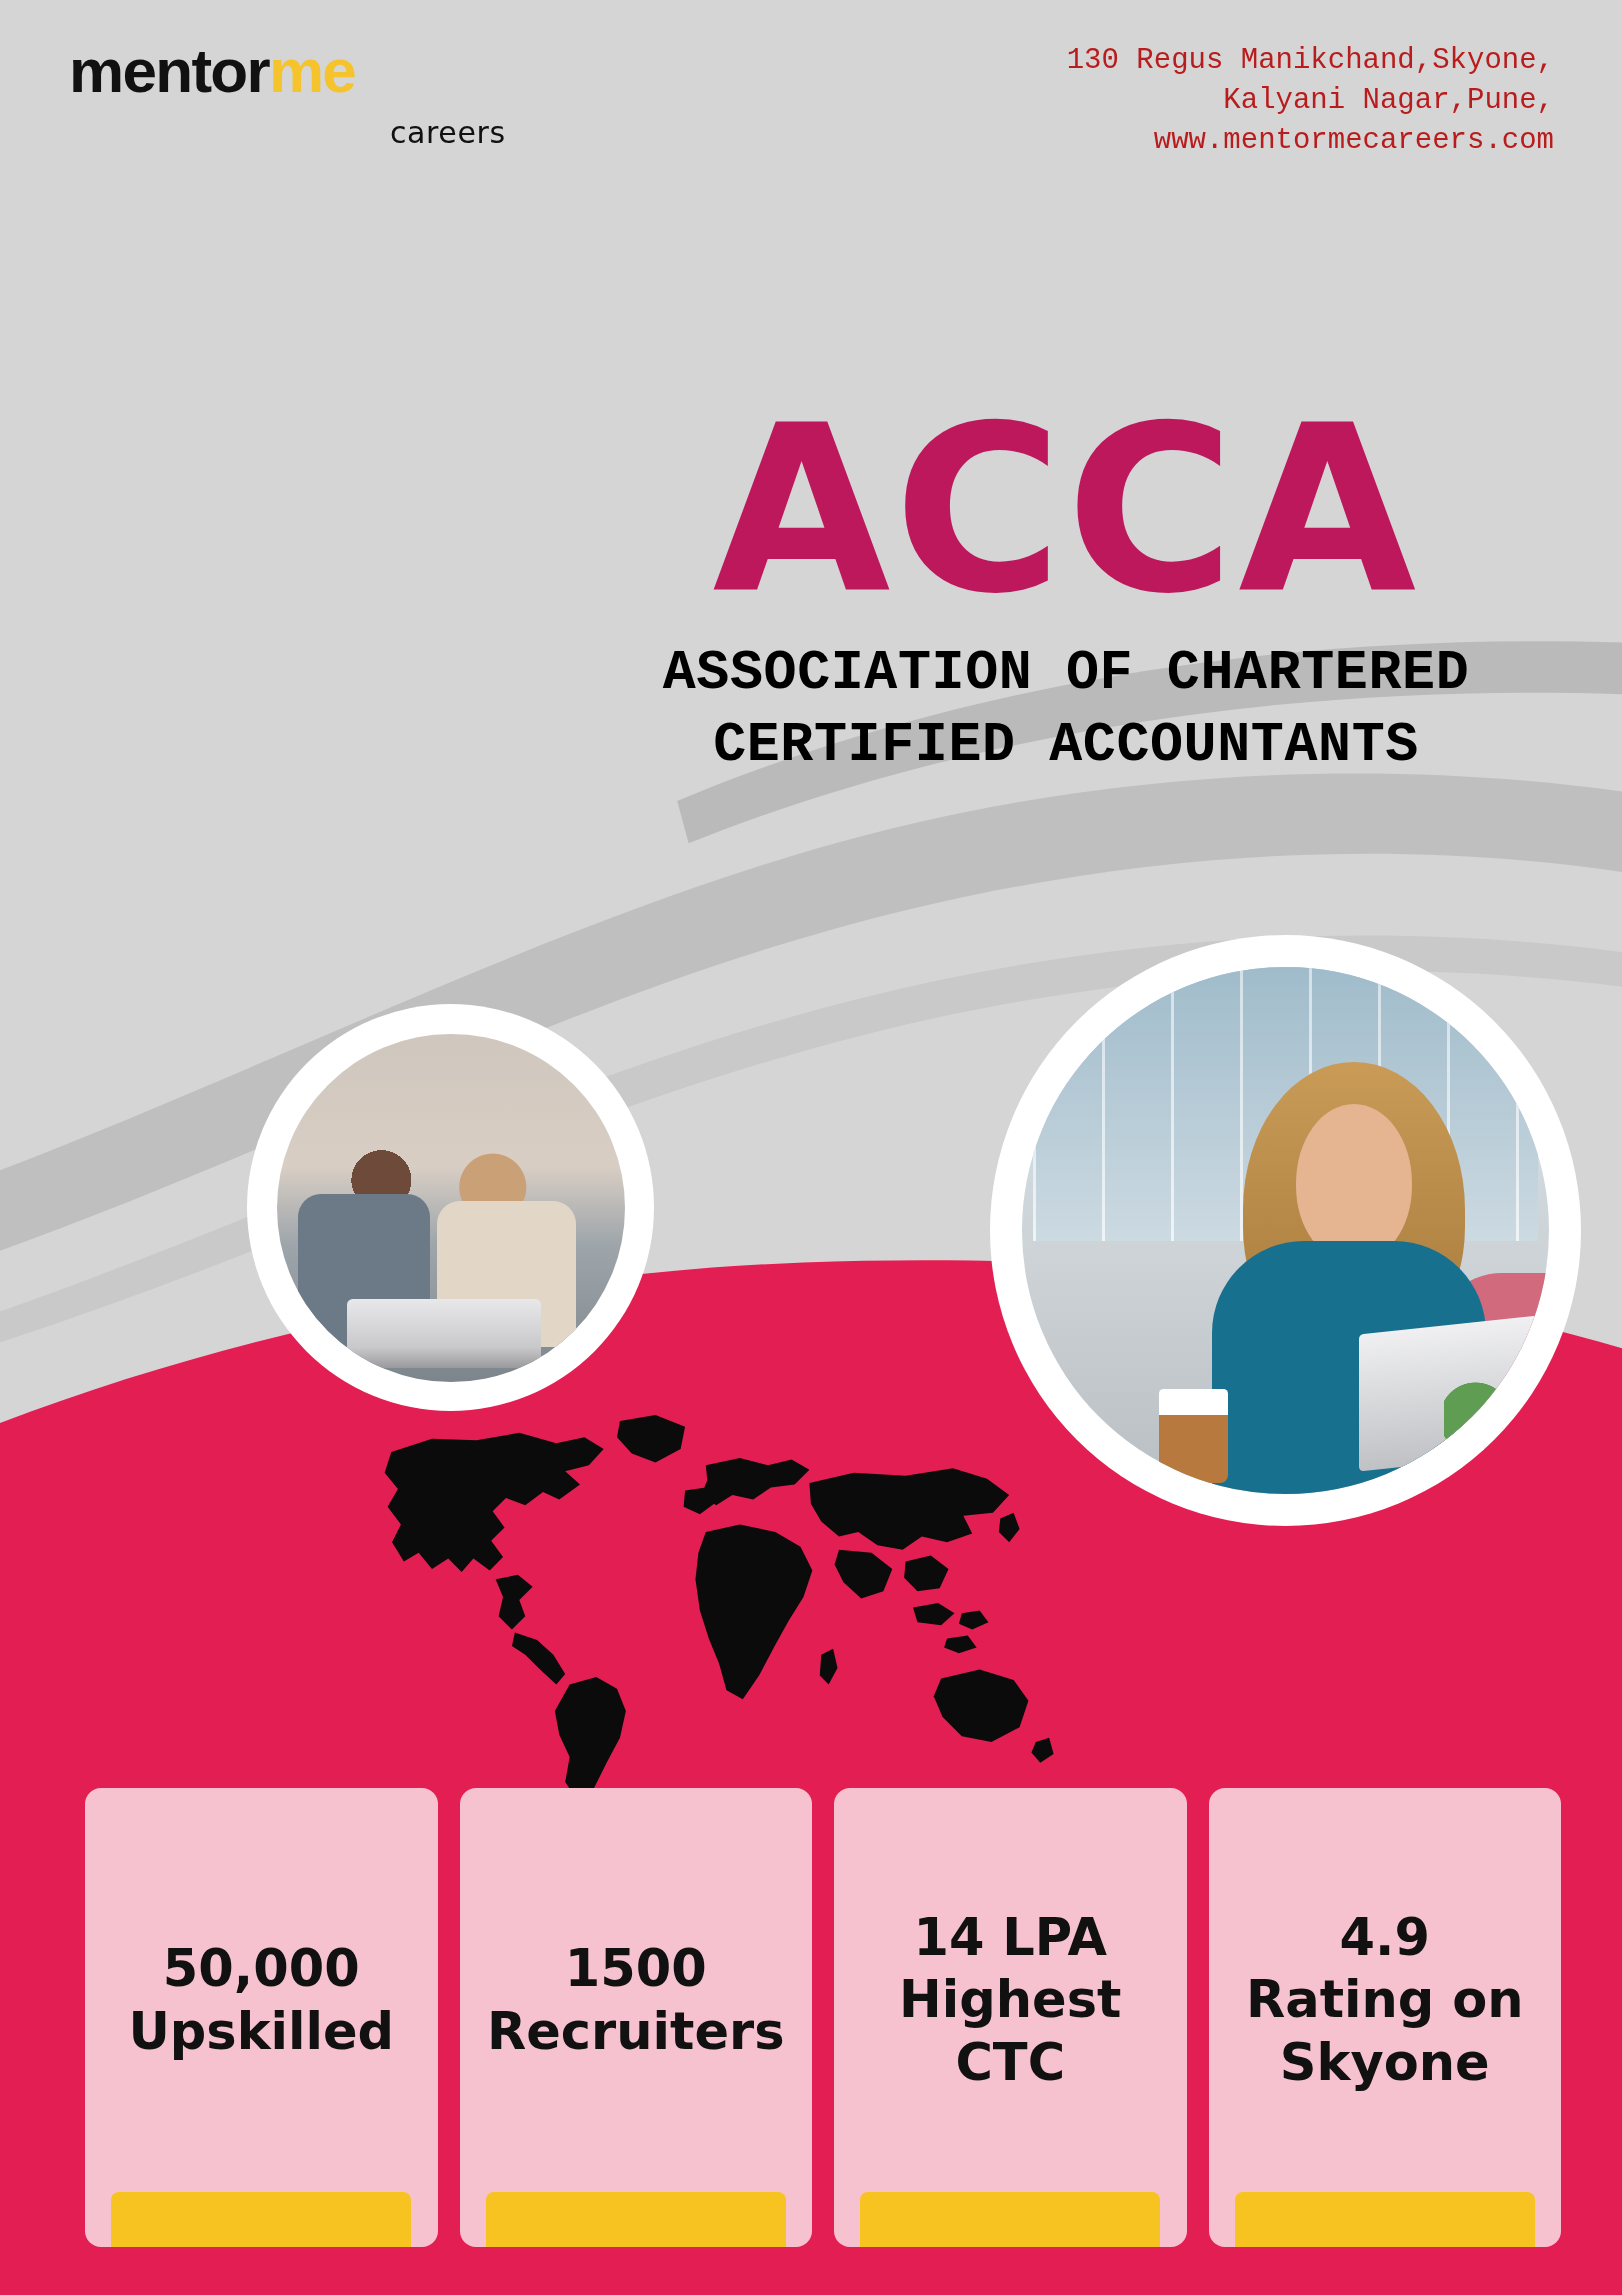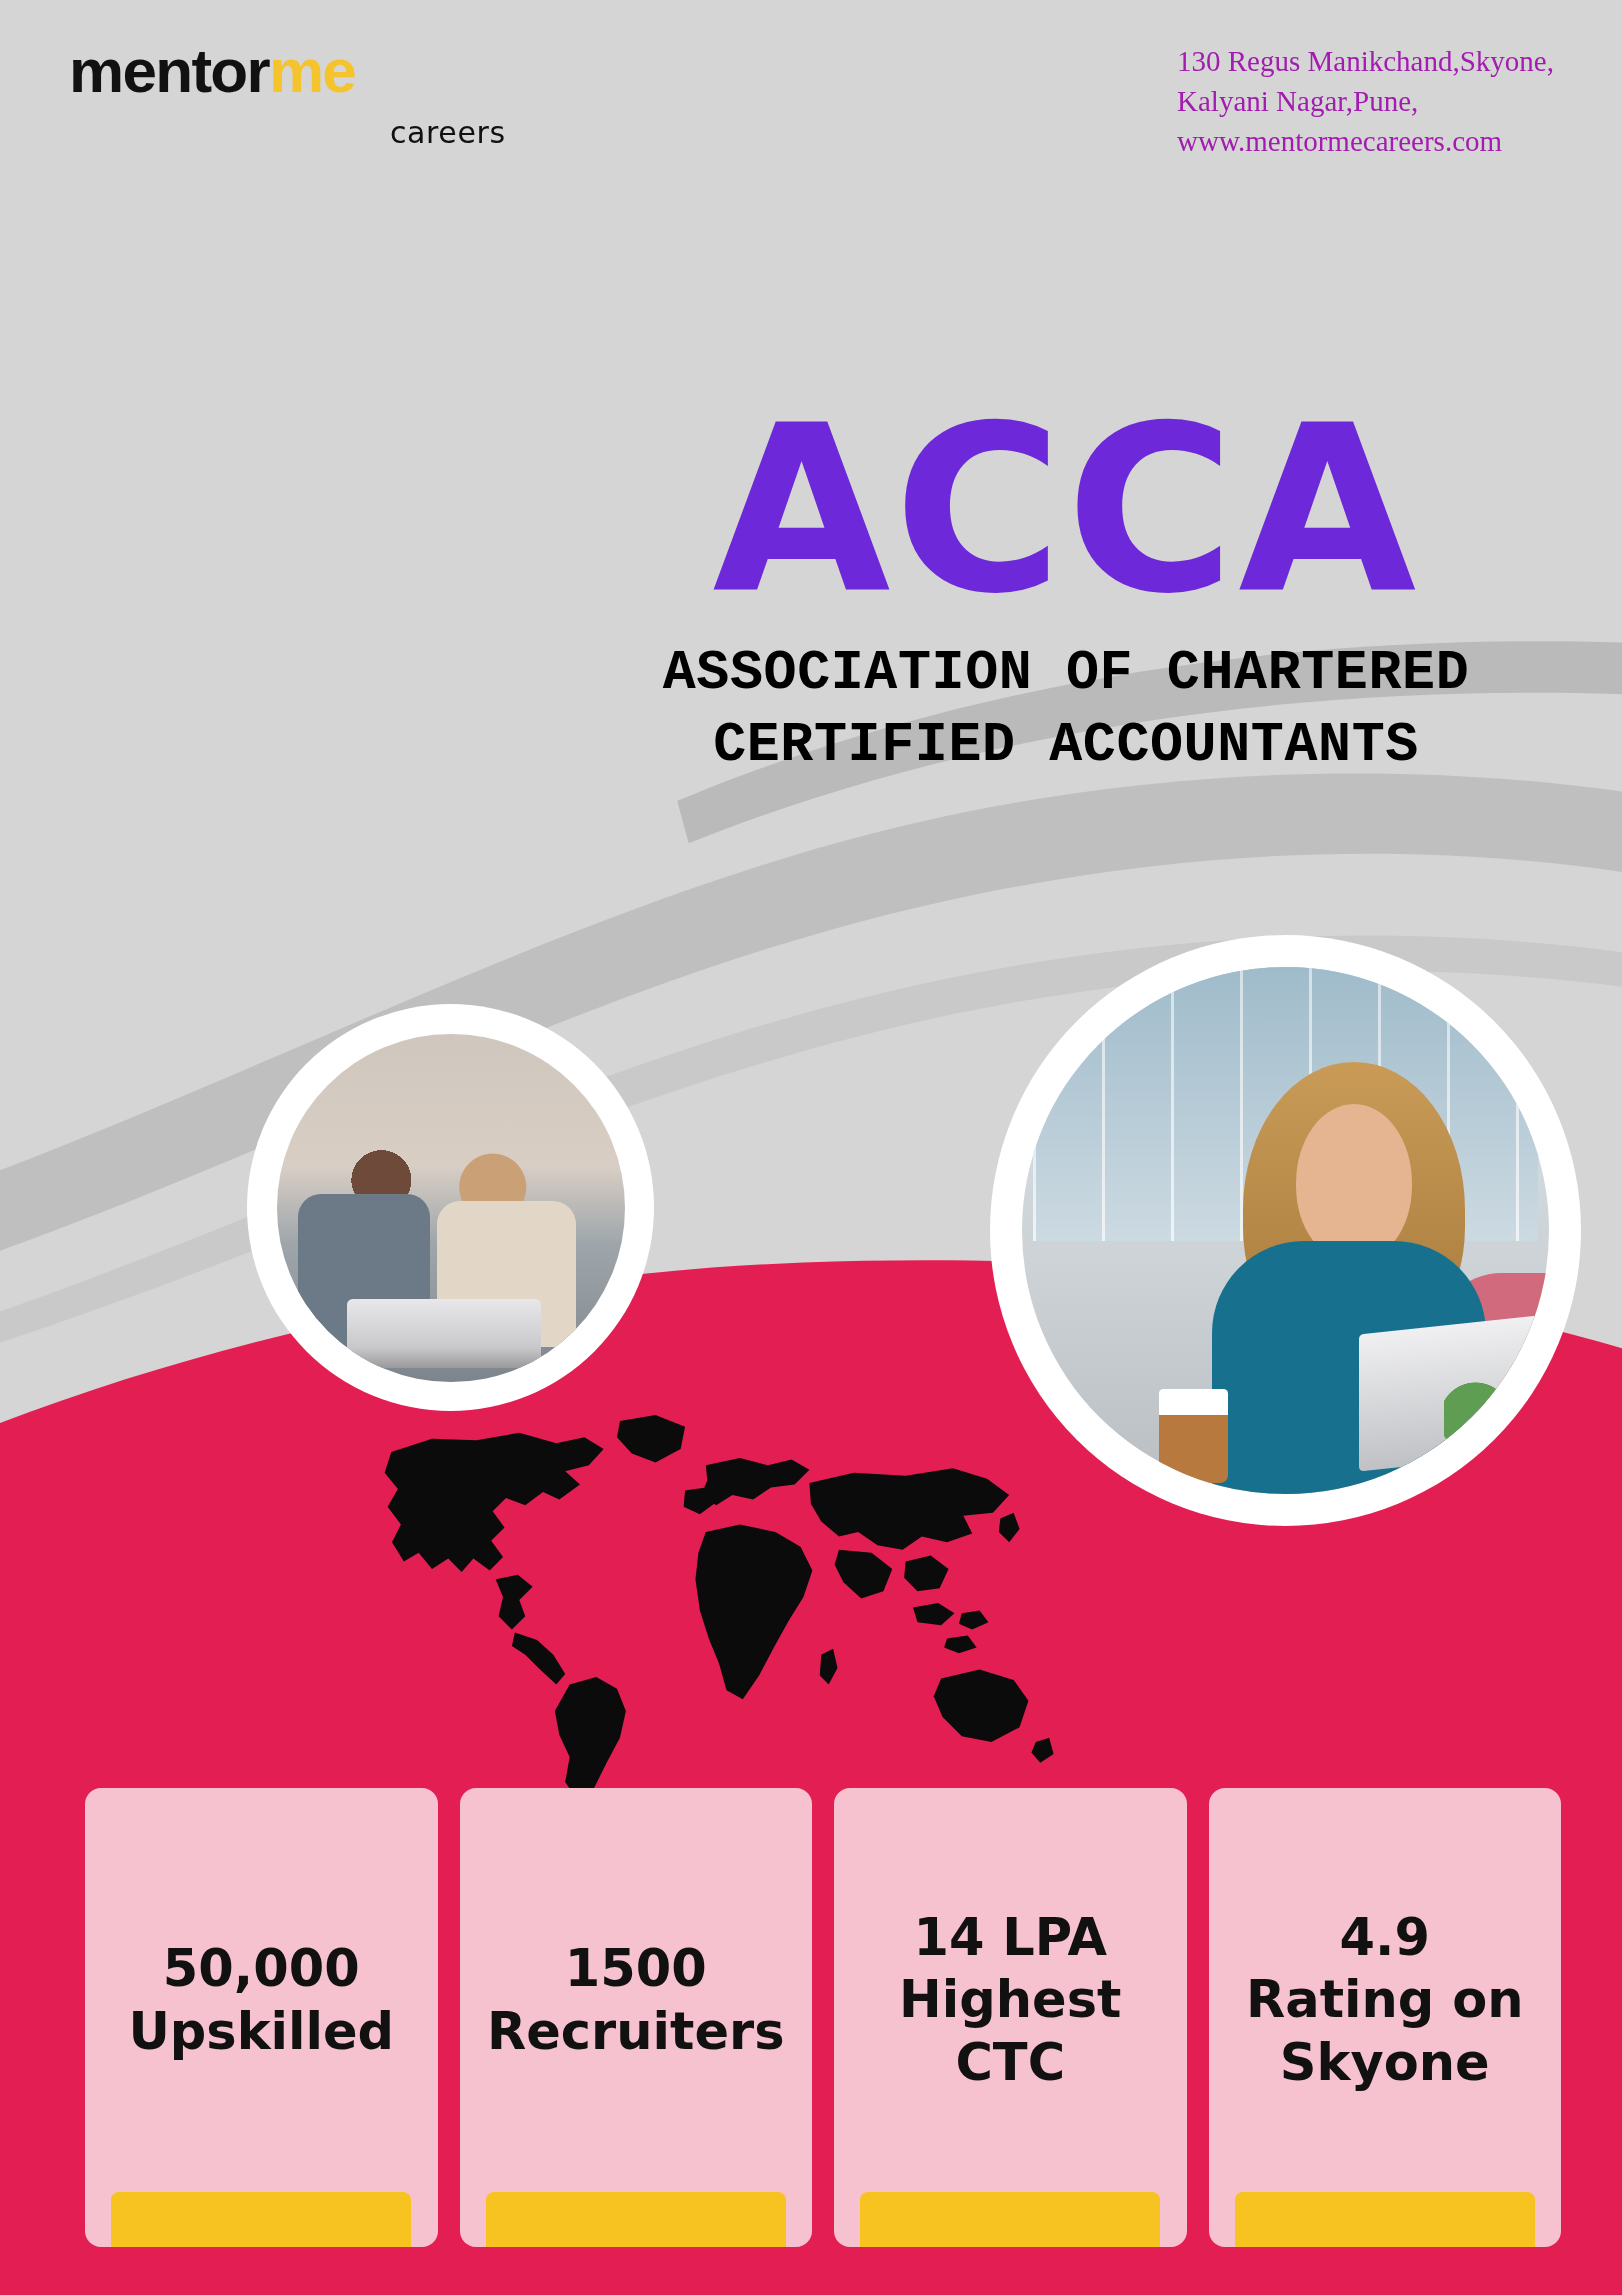--- a/index.html
+++ b/index.html
@@ -66,40 +66,41 @@
     font-weight: 400;
     letter-spacing: 0.6px;
     line-height: 1;
     color: #111111;
     font-family: "DejaVu Sans", sans-serif;
   }
   .address {
     position: absolute;
     right: 69px;
     top: 41px;
+    text-align: right;
     font-size: 29px;
     line-height: 1.38;
-    color: #a21caf;
-    font-family: Liberation Serif, serif;
+    color: #b91c1c;
+    font-family: Liberation Mono, monospace;
   }
 
   
   .title-block {
     position: absolute;
     right: 69px;
     top: 402px;
     width: 976px;
     text-align: center;
   }
   .title-main {
     font-size: 230px;
     font-weight: 700;
     letter-spacing: 3.4px;
     line-height: 0.95;
-    color: #6d28d9;
+    color: #be185d;
     font-family: "DejaVu Sans", sans-serif;
   }
   .title-sub {
     margin-top: 17px;
     font-size: 55px;
     font-weight: 700;
     letter-spacing: 0.6px;
     line-height: 1.32;
     color: #000000;
     font-family: Liberation Mono, monospace;

